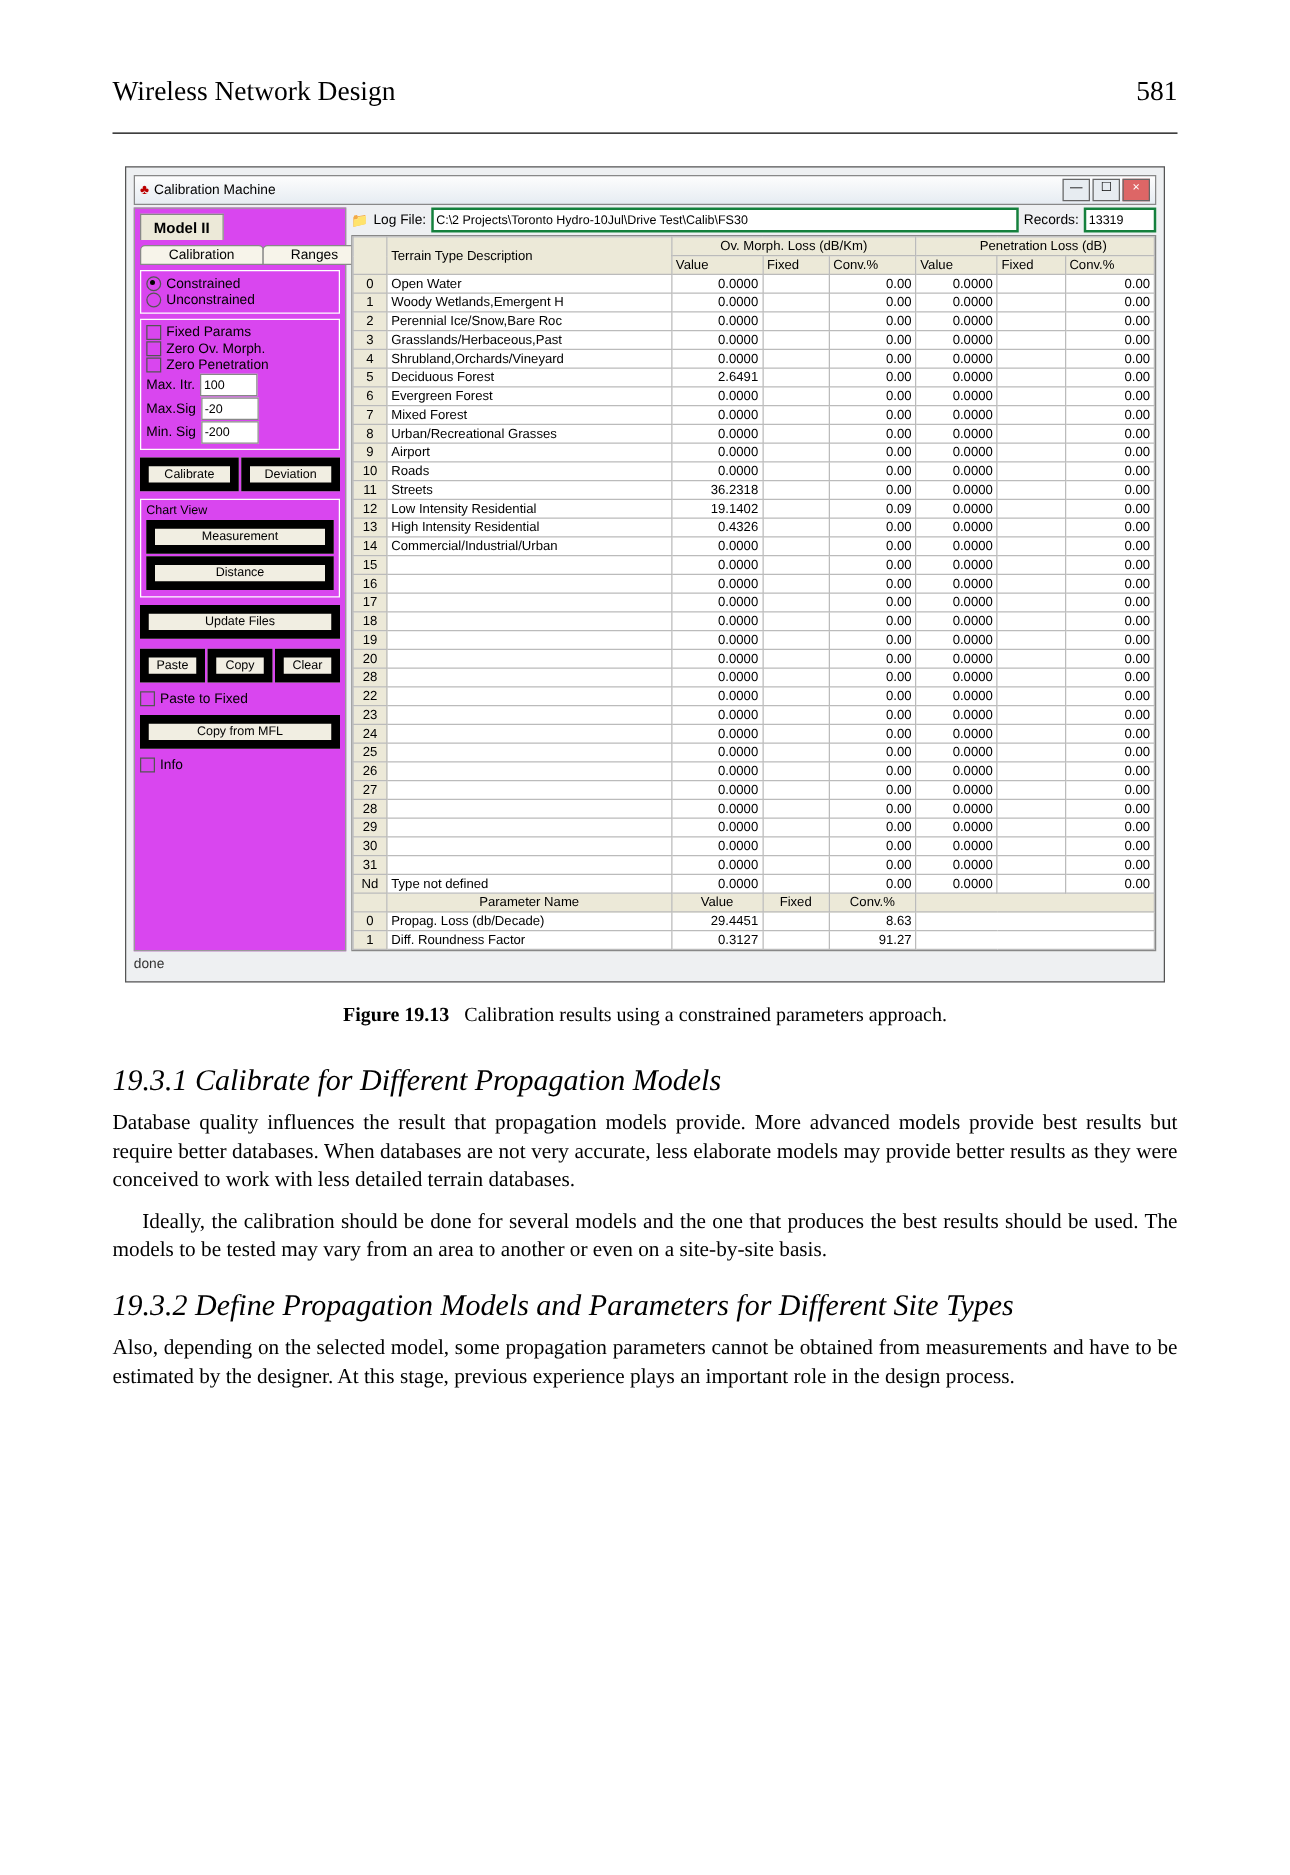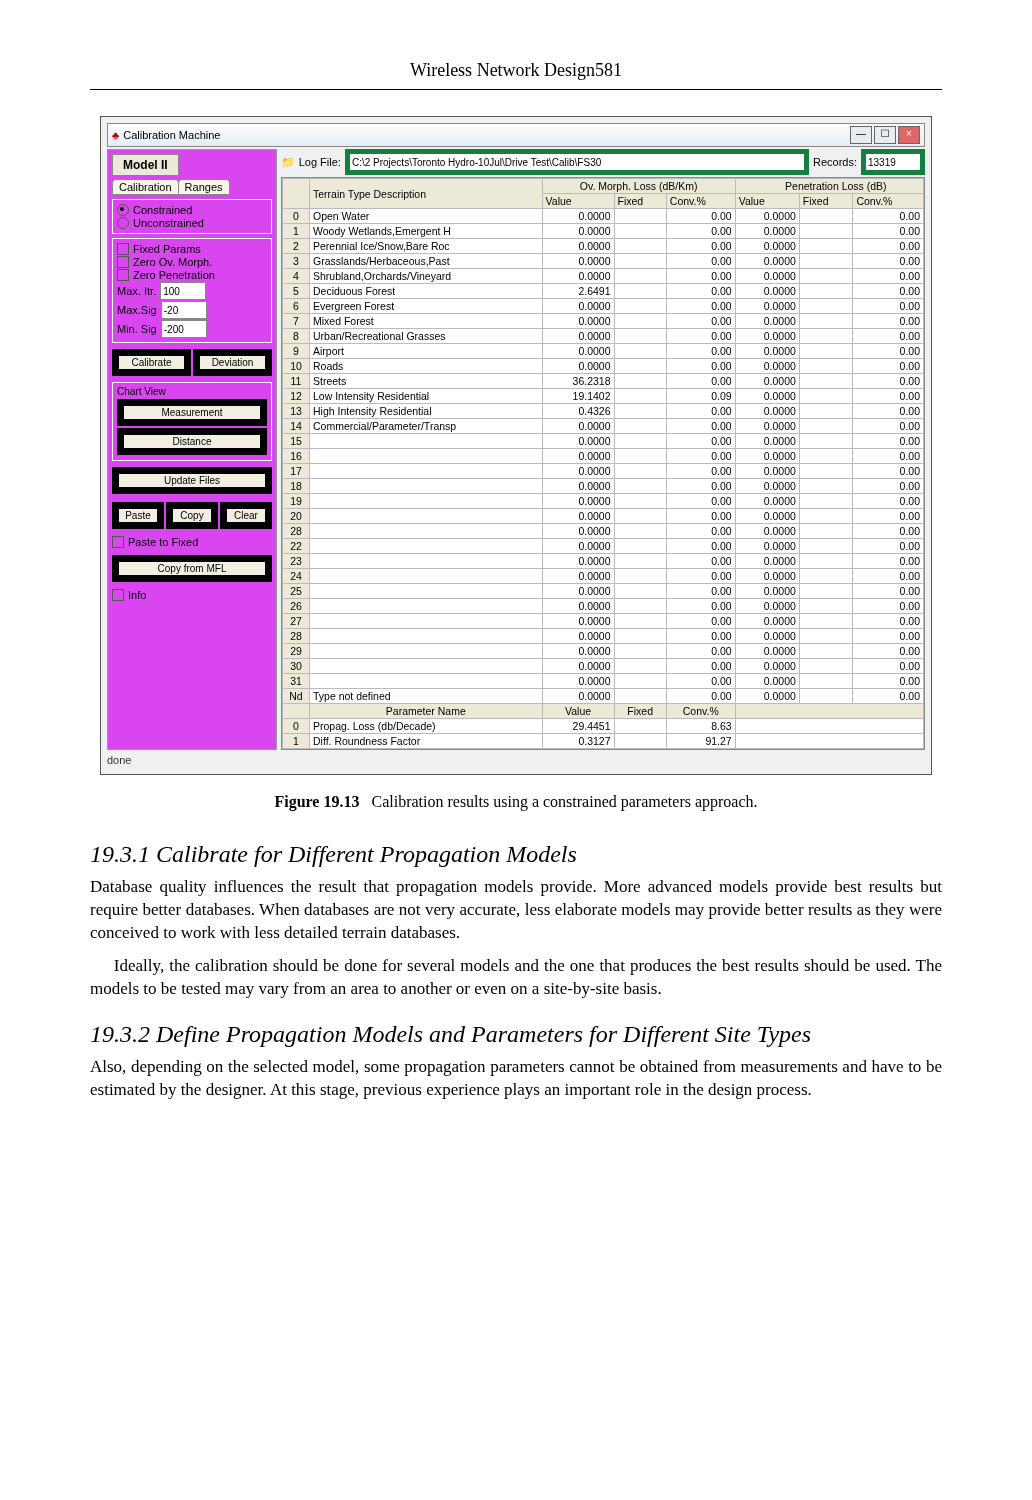--- a/index.html
+++ b/index.html
@@ -8,24 +8,24 @@
     font-family: "Times New Roman", serif;
     background: #fff;
     color: #000;
     width: 1032px;
   }
   .page {
     padding: 60px 90px 70px 90px;
   }
   .header-line {
     display: flex;
-    justify-content: center;
-    font-size: 18px;
+    justify-content: space-between;
+    font-size: 22px;
     border-bottom: 1px solid #000;
-    padding-bottom: 8px;
+    padding-bottom: 20px;
     margin-bottom: 26px;
   }
   .fig-wrap {
     border: 1px solid #555;
     padding: 6px 6px  8px 6px;
     margin: 0 10px 18px 10px;
     background: #eef0f2;
     font-family: Tahoma, Arial, sans-serif;
     font-size: 11px;
     color: #000;
@@ -51,35 +51,35 @@
   .content { display: flex; gap: 4px; }
   .left-pane {
     width: 160px;
     background:#d946ef;
     border:1px solid #999;
     padding: 4px;
     display:flex; flex-direction:column; gap:4px;
   }
   .left-pane .tab-row { display:flex; }
   .left-pane .tab {
-    border:1px solid #888; background:#f7f4ea; padding:1px 6px; font-size:11px;
+    border:1px solid #888; background:#f7f4ea; padding:1px 22px; font-size:11px;
   }
   .left-pane .tab.top { border-radius: 4px 4px 0 0; margin-right:-1px; }
   .group { border:1px groove #fff; padding:3px 4px; }
   .radio, .check { display:flex; gap:4px; align-items:center; margin:1px 0; font-size:11px;}
   .radio .dot { width:10px;height:10px;border:1px solid #555;border-radius:50%;display:inline-block;}
   .radio .dot.sel::after{content:"";display:block;width:4px;height:4px;background:#000;border-radius:50%;margin:2px;}
   .check .box { width:10px;height:10px;border:1px solid #555;display:inline-block;}
   .mini-row { display:flex; align-items:center; gap:4px; margin:1px 0;}
   .mini-row input { width:40px; height:14px; font-size:10px; border:1px solid #888;}
   .btnrow { display:flex; gap:2px; margin:2px 0;}
   .wbtn { border:7px solid #000000; background:#f1eee2; padding:1px 4px; font-size:10px; flex:1; text-align:center;}
   .right-pane { flex:1; display:flex; flex-direction:column; }
   .log-row { display:flex; gap:4px; align-items:center; margin-bottom:2px;}
-  .log-row input { border:5px solid #15803d; height:14px; font-size:10px; }
+  .log-row input { border:2px solid #15803d; height:14px; font-size:10px; }
   .log-row .path { flex:1; }
   .log-row .recn { width:50px; }
   .grid-wrap { border:1px solid #888; background:#fff; }
   table.grid { border-collapse: collapse; width:100%; font-size:10.5px;}
   table.grid th, table.grid td { border:1px solid #bbb; padding:1px 3px; text-align:left;}
   table.grid th { background:#ece9d8; font-weight:normal; }
   table.grid td.num { text-align:right; }
   table.grid tr td:first-child { text-align:center; background:#ece9d8; width:20px;}
   .group-header td { background:#ece9d8 !important; text-align:center !important; font-weight:normal;}
   .caption { text-align:center; margin: 10px 0 30px 0; font-size:16px;}
@@ -353,21 +353,21 @@
                   <td>High Intensity Residential</td>
                   <td class="num">0.4326</td>
                   <td></td>
                   <td class="num">0.00</td>
                   <td class="num">0.0000</td>
                   <td></td>
                   <td class="num">0.00</td>
                 </tr>
                 <tr>
                   <td>14</td>
-                  <td>Commercial/Parameter/Transp</td>
+                  <td>Commercial/Industrial/Urban</td>
                   <td class="num">0.0000</td>
                   <td></td>
                   <td class="num">0.00</td>
                   <td class="num">0.0000</td>
                   <td></td>
                   <td class="num">0.00</td>
                 </tr>
                 <tr>
                   <td>15</td>
                   <td></td>

